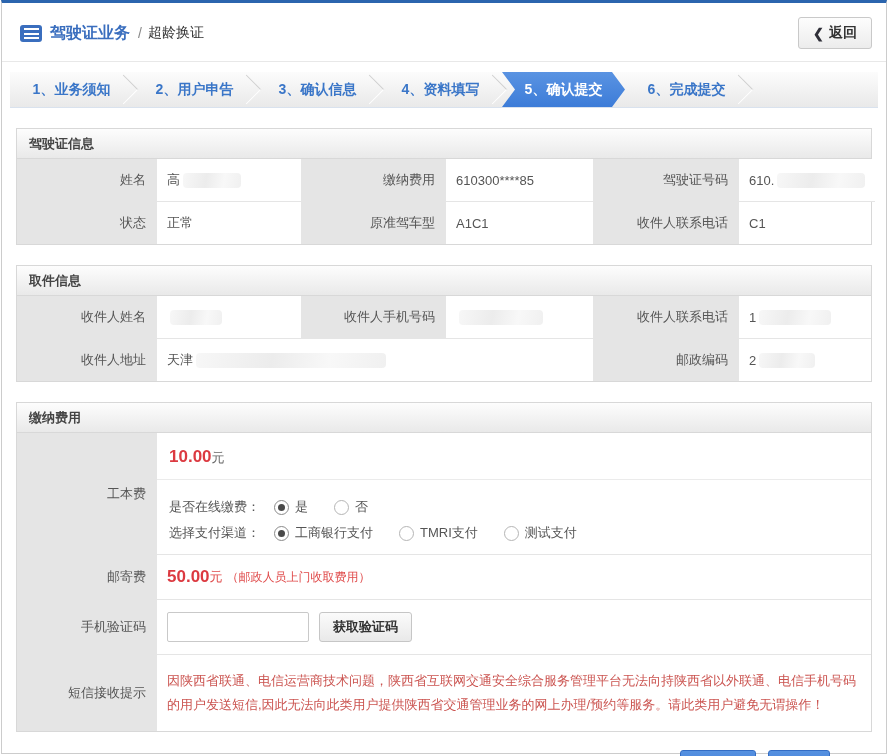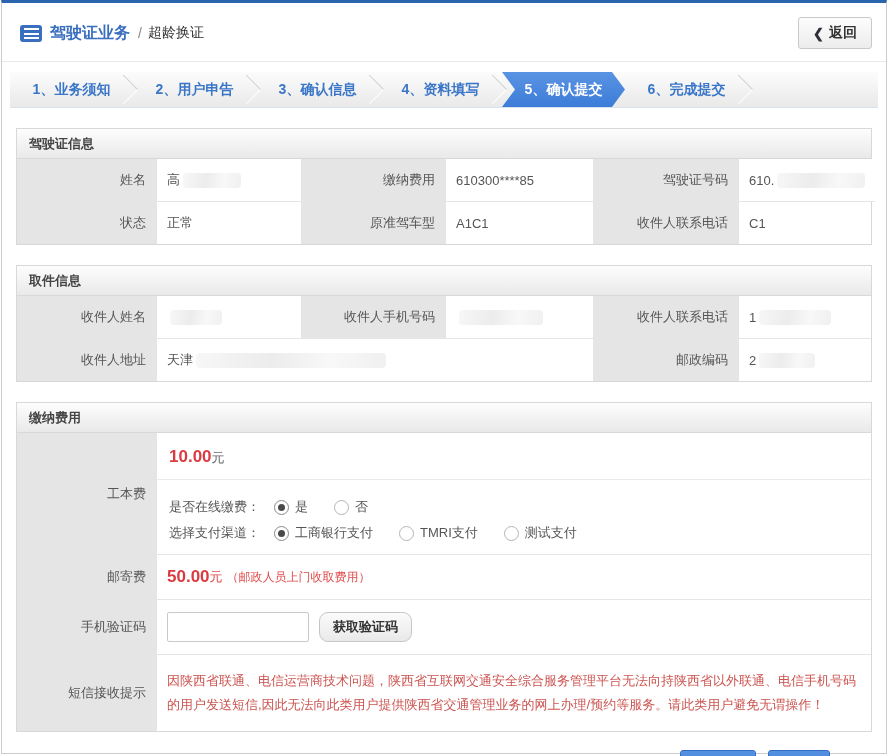--- a/index.html
+++ b/index.html
@@ -98,21 +98,21 @@
   .radio.checked::after { content:''; position:absolute; left:3px; top:3px; right:3px; bottom:3px; border-radius:50%; background:#4a4a4a; }
   .opt { display:inline-flex; align-items:center; margin-right: 26px; cursor:pointer; }
 
   .captcha-input {
     width: 142px; height: 30px; border:1px solid #c9c9c9; border-radius:2px;
     padding: 0 8px; font-size:13px; color:#333; background:#fff;
   }
   .captcha-btn {
     height: 30px; margin-left: 10px; padding: 0 13px;
     background: linear-gradient(#fbfbfb,#e9e9e9);
-    border:1px solid #c6c6c6; border-radius:9px;
+    border:1px solid #c6c6c6; border-radius:3px;
     font-size:13px; font-weight:bold; color:#333; cursor:pointer;
   }
   .sms-text { color:#cb5450; font-size:13px; line-height:24px; padding: 2px 0; }
 
   
   .footer { display:flex; justify-content:flex-end; padding: 18px 56px 0 0; gap: 12px; }
   .btn-blue {
     background: linear-gradient(#5590e0,#3c7cd8);
     border:1px solid #336cc4; border-radius:3px;
     color:#fff; font-size:14px; font-weight:bold;

